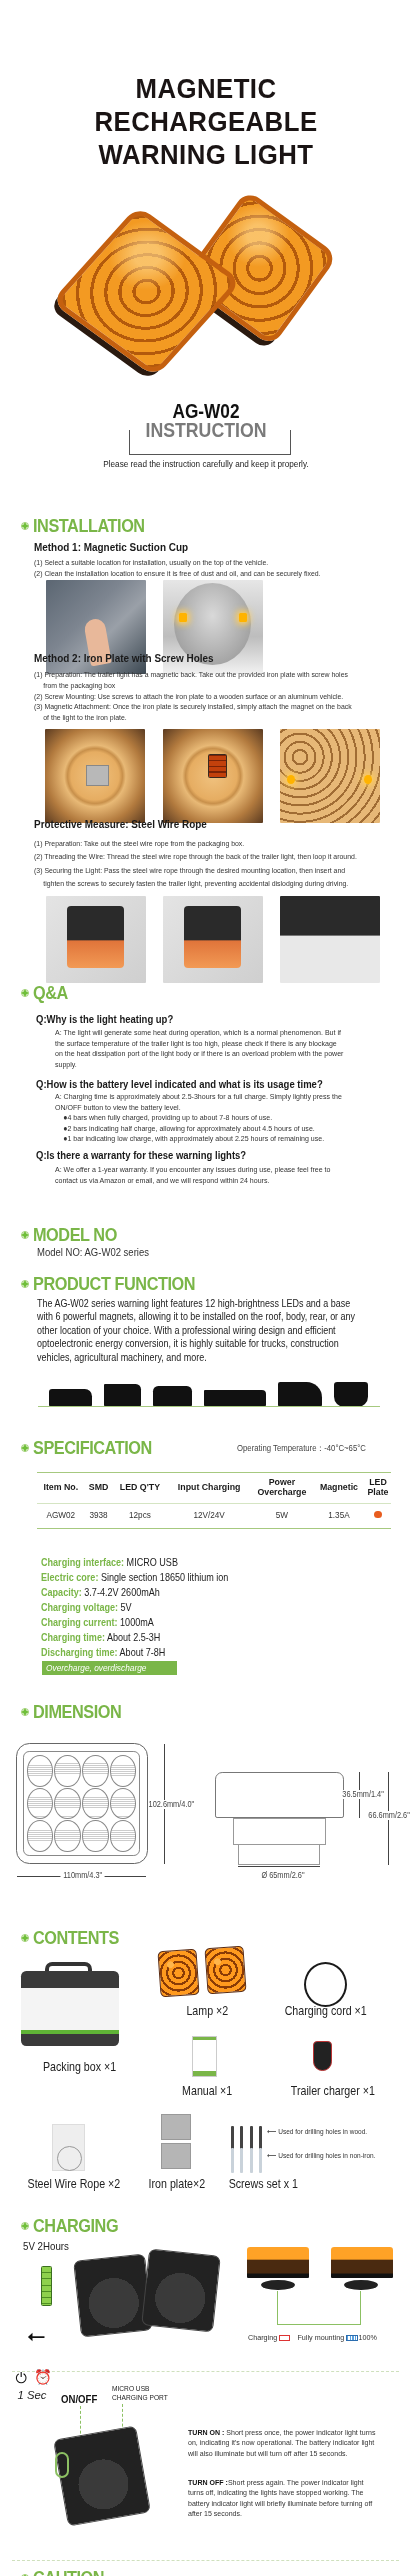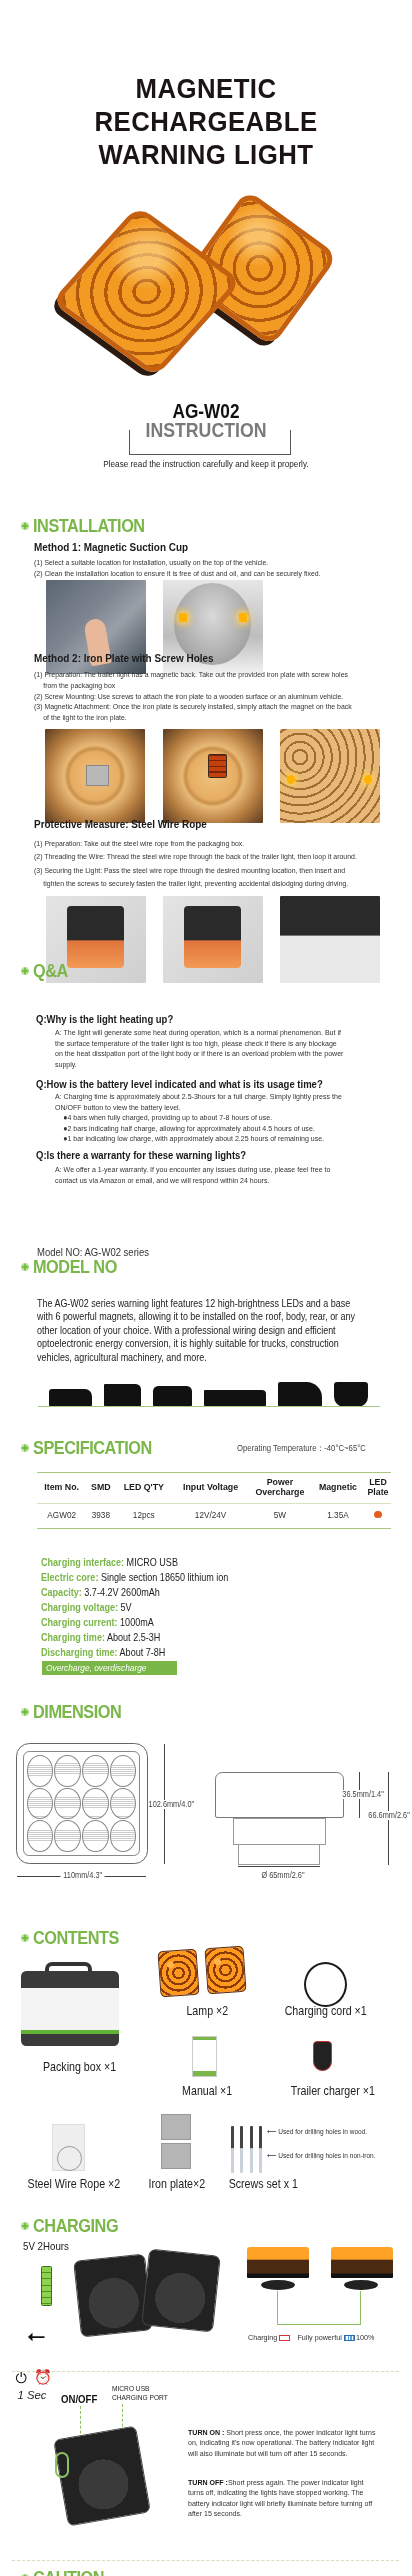--- a/index.html
+++ b/index.html
@@ -137,46 +137,50 @@
   <div class="abs sub-head" style="top:818px">Protective Measure: Steel Wire Rope</div>
   <div class="abs para" style="top:837px;line-height:13.4px">
     <p class="hang">(1) Preparation: Take out the steel wire rope from the packaging box.</p>
     <p class="hang">(2) Threading the Wire: Thread the steel wire rope through the back of the trailer light, then loop it around.</p>
     <p class="hang">(3) Securing the Light: Pass the steel wire rope through the desired mounting location, then insert and tighten the screws to securely fasten the trailer light, preventing accidental dislodging during driving.</p>
   </div>
   <div class="photo ph-light" style="left:46px;top:896px;height:87px"></div>
   <div class="photo ph-light" style="left:163px;top:896px;height:87px"></div>
   <div class="photo ph-dark" style="left:280px;top:896px;height:87px"></div>
 
-  <div class="abs sec-head" style="top:960px">
+  <div class="abs sec-head" style="top:982px">
     <span class="sec-dot"></span>
     <span class="sec-title">Q&amp;A</span>
   </div>
   <div class="abs qa-q" style="top:1013px">Q:Why is the light heating up?</div>
   <div class="abs qa-a" style="top:1028px">
       <p>A: The light will generate some heat during operation, which is a normal phenomenon. But if the surface temperature of the trailer light is too high, please check if there is any blockage on the heat dissipation port of the light body or if there is an overload problem with the power supply.</p>
     </div>
   <div class="abs qa-q" style="top:1078px">Q:How is the battery level indicated and what is its usage time?</div>
   <div class="abs qa-a" style="top:1092px">
     <p>A: Charging time is approximately about 2.5-3hours for a full charge. Simply lightly press the ON/OFF button to view the battery level.</p>
     <p class="ind">●4 bars when fully charged, providing up to about 7-8 hours of use.</p>
     <p class="ind">●2 bars indicating half charge, allowing for approximately about 4.5 hours of use.</p>
     <p class="ind">●1 bar indicating low charge, with approximately about 2.25 hours of remaining use.</p>
   </div>
   <div class="abs qa-q" style="top:1149px">Q:Is there a warranty for these warning lights?</div>
   <div class="abs qa-a" style="top:1165px">
       <p>A:  We offer a 1-year warranty. If you encounter any issues during use, please feel free to contact us via Amazon or email, and we will respond within 24 hours.</p>
     </div>
 
-  <div class="abs sec-head" style="top:1256px">
+  <div class="abs sec-head" style="top:1224px">
     <span class="sec-dot"></span>
     <span class="sec-title">MODEL NO</span>
   </div>
   <div class="abs" style="left:37px;top:1246px;font-size:10.8px;color:#333;transform:scaleX(0.88);transform-origin:left;white-space:nowrap">Model NO: AG-W02 series</div>
 
+  <div class="abs sec-head" style="top:1273px">
+    <span class="sec-dot"></span>
+    <span class="sec-title">PRODUCT FUNCTION</span>
+  </div>
   <div class="abs" style="left:37px;top:1297px;width:371px;font-size:10.3px;line-height:13.4px;color:#222;transform:scaleX(0.87);transform-origin:left">The AG-W02 series warning light features 12 high-brightness LEDs and a base with 6 powerful magnets, allowing it to be installed on the roof, body, rear, or any other location of your choice. With a professional wiring design and efficient optoelectronic energy conversion, it is highly suitable for trucks, construction vehicles, agricultural machinery, and more.</div>
 
   <div class="abs vehicles">
     <div class="veh" style="width:43px;height:18.5px;border-radius:3.1px 7.2px 2.1px 2.1px"></div>
     <div class="veh" style="width:37px;height:23px;border-radius:1px 5.2px 2.1px 2.1px"></div>
     <div class="veh" style="width:39px;height:20.6px;border-radius:5.2px 5.2px 2.1px 2.1px"></div>
     <div class="veh" style="width:62px;height:17.5px;border-radius:1px 4.1px 2.1px 2.1px"></div>
     <div class="veh" style="width:44px;height:25px;border-radius:2.1px 15.5px 2.1px 2.1px"></div>
     <div class="veh" style="width:34px;height:25px;border-radius:3.1px 3.1px 10.3px 10.3px"></div>
   </div>
@@ -187,21 +191,21 @@
     <span class="sec-title">SPECIFICATION</span>
   </div>
   <div class="abs op-temp" style="top:1443px">Operating Temperature：-40°C~65°C</div>
 
   <table class="spec" style="top:1472px">
     <thead>
       <tr>
         <th>Item No.</th>
         <th>SMD</th>
         <th>LED Q'TY</th>
-        <th>Input Voltage</th>
+        <th>Input Charging</th>
         <th style="width:62px">Power Overcharge</th>
         <th>Magnetic</th>
         <th style="width:26px">LED Plate</th>
       </tr>
     </thead>
     <tbody>
       <tr>
         <td>AGW02</td>
         <td>3938</td>
         <td>12pcs</td>
@@ -314,21 +318,21 @@
   <div class="abs back-plate" style="left:145px;top:2252px;transform:rotate(6deg)"></div>
 
   <div class="abs side-lamp" style="left:247px;top:2247px"></div>
   <div class="abs side-foot" style="left:261px;top:2280px"></div>
   <div class="abs side-lamp" style="left:331px;top:2247px"></div>
   <div class="abs side-foot" style="left:344px;top:2280px"></div>
   <div class="abs" style="left:277px;top:2291px;width:84px;height:34px;border:0.5px solid #8cc063;border-top:none"></div>
   <div class="abs small" style="left:248px;top:2333px">
     <span>Charging</span>
     <span class="bat-icon" style="background:#fff;border-color:#d33"></span>
-    &nbsp;&nbsp;<span>Fully powerful</span>
+    &nbsp;&nbsp;<span>Fully mounting</span>
     <span class="bat-icon"></span><span>100%</span>
   </div>
 
   <div class="abs dash" style="top:2371px"></div>
   <div class="abs" style="left:15.5px;top:2370px;font-size:14.4px;color:#111">⏻</div>
   <div class="abs" style="left:34px;top:2369px;font-size:14.4px;color:#111">⏰</div>
   <div class="abs" style="left:17.5px;top:2389px;font-size:11.3px;font-style:italic;color:#222">1 Sec</div>
   <div class="abs" style="left:61px;top:2393px;font-size:11.3px;font-weight:bold;color:#111;transform:scaleX(0.85);transform-origin:left">ON/OFF</div>
   <div class="abs" style="left:112px;top:2385px;font-size:7.7px;line-height:8.8px;color:#222;white-space:pre;transform:scaleX(0.86);transform-origin:left">MICRO USB
 CHARGING PORT</div>

